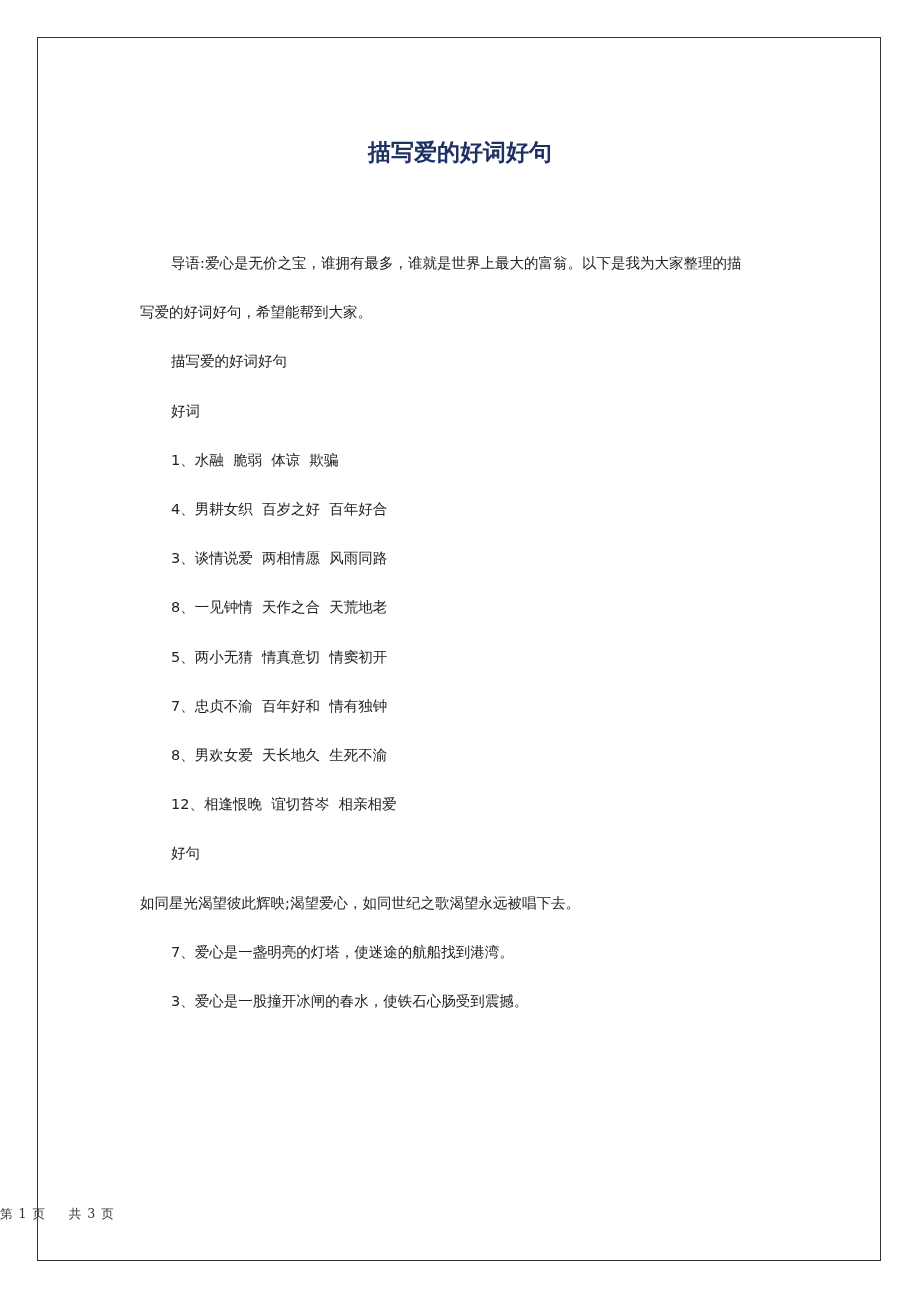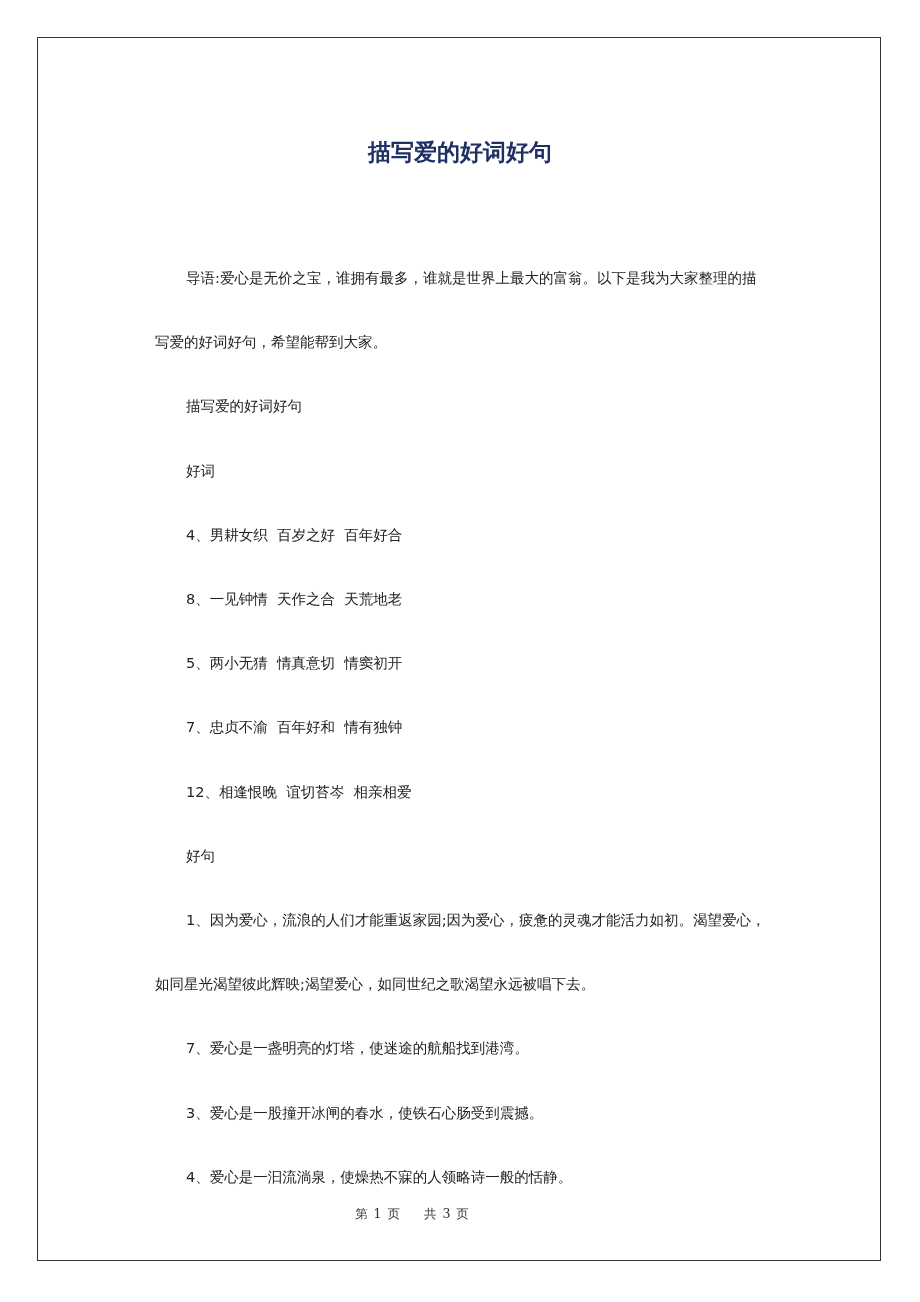--- a/index.html
+++ b/index.html
@@ -39,59 +39,60 @@
     .content {
       position: absolute;
       left: 139px;
       top: 238px;
       width: 650px;
       font-size: 14.5px;
       line-height: 48.2px;
       color: #222222;
     }
     .para {
-      margin: 16px;
+      margin: 1px;
       padding: 0;
       text-indent: 31px;
       white-space: normal;
       word-break: break-all;
     }
     .page-footer {
       position: absolute;
       left: 0;
       width: 824px;
       top: 1206px;
-      text-align: center;
+      text-align: left;
       font-family: "DejaVu Serif", "Liberation Serif", serif;
       font-size: 12.5px;
       color: #333333;
       word-spacing: 2px;
     }
     .page-footer span { white-space: pre; }
   </style>
 </head>
 <body>
 
 <div class="page-frame"></div>
 
 <h1 class="doc-title">描写爱的好词好句</h1>
 
 <div class="content">
   <p class="para">导语:爱心是无价之宝，谁拥有最多，谁就是世界上最大的富翁。以下是我为大家整理的描</p>
   <p class="para" style="text-indent:0">写爱的好词好句，希望能帮到大家。</p>
   <p class="para">描写爱的好词好句</p>
   <p class="para">好词</p>
+  <p class="para" style="white-space:pre">1、水融  脆弱  体谅  欺骗</p>
   <p class="para" style="white-space:pre">4、男耕女织  百岁之好  百年好合</p>
+  <p class="para" style="white-space:pre">3、谈情说爱  两相情愿  风雨同路</p>
   <p class="para" style="white-space:pre">8、一见钟情  天作之合  天荒地老</p>
   <p class="para" style="white-space:pre">5、两小无猜  情真意切  情窦初开</p>
   <p class="para" style="white-space:pre">7、忠贞不渝  百年好和  情有独钟</p>
+  <p class="para" style="white-space:pre">8、男欢女爱  天长地久  生死不渝</p>
   <p class="para" style="white-space:pre">12、相逢恨晚  谊切苔岑  相亲相爱</p>
   <p class="para">好句</p>
-  <p class="para">1、因为爱心，流浪的人们才能重返家园;因为爱心，疲惫的灵魂才能活力如初。渴望爱心，</p>
   <p class="para" style="text-indent:0">如同星光渴望彼此辉映;渴望爱心，如同世纪之歌渴望永远被唱下去。</p>
   <p class="para">7、爱心是一盏明亮的灯塔，使迷途的航船找到港湾。</p>
   <p class="para">3、爱心是一股撞开冰闸的春水，使铁石心肠受到震撼。</p>
-  <p class="para">4、爱心是一汩流淌泉，使燥热不寐的人领略诗一般的恬静。</p>
 </div>
 
 <div class="page-footer">
   <span>第 1 页</span><span>    </span><span>共 3 页</span>
 </div>
 
 </body></html>

